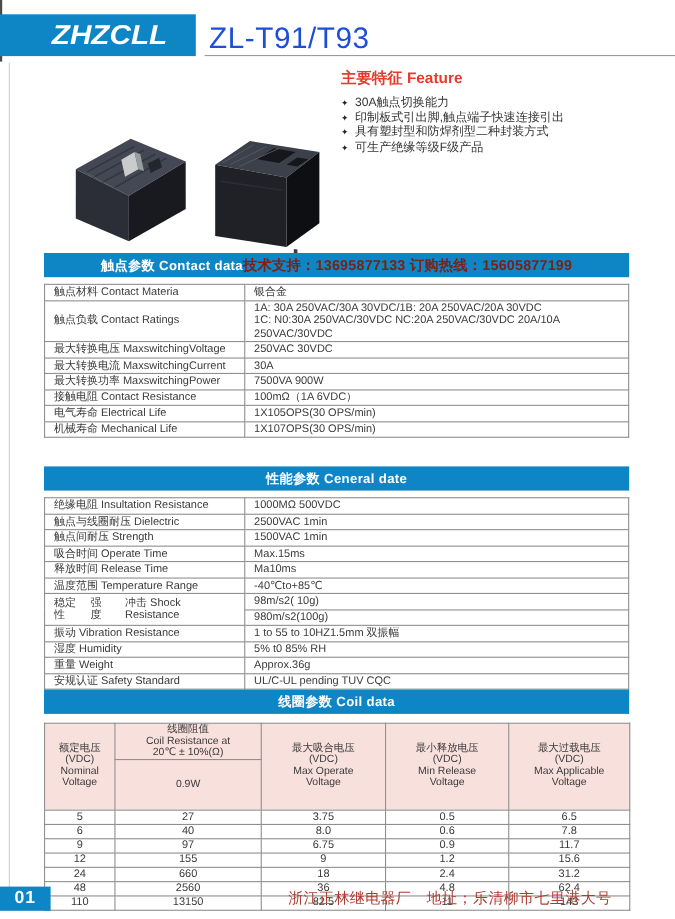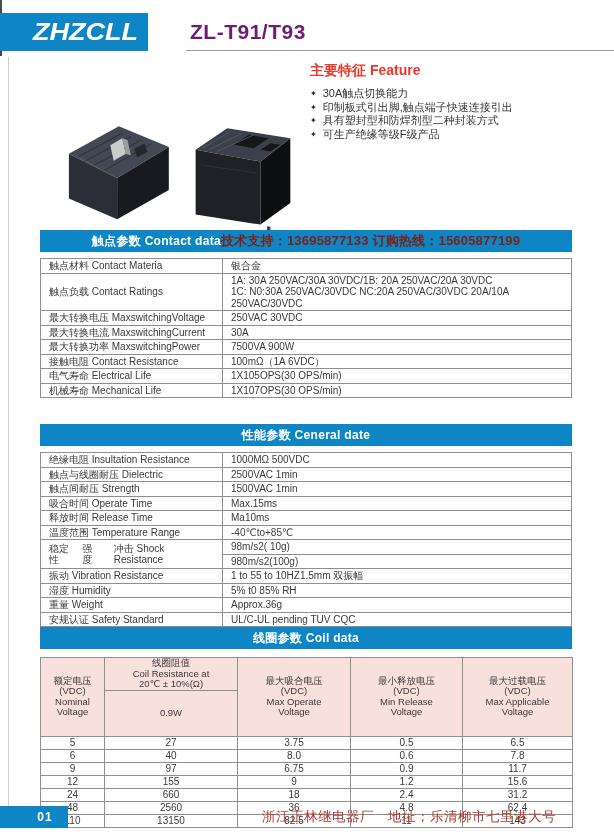--- a/index.html
+++ b/index.html
@@ -6,24 +6,24 @@
   .page{
     position:relative;width:614px;height:835px;background:#fff;overflow:hidden;
     font-family:"Liberation Sans","DejaVu Sans",sans-serif;
     -webkit-font-smoothing:antialiased;
   }
   
   .scan-edge{position:absolute;left:0;top:0;width:2px;height:56px;background:#4a4a4a;}
   .page-edge{position:absolute;left:8px;top:57px;width:1px;height:770px;background:#cfcfcf;}
 
   
-  .logo-box{position:absolute;left:0;top:13px;width:148px;height:38px;background:var(--accent-blue,#0e86c6);
-    display:flex;align-items:center;justify-content:flex-end;padding-right:10px;box-sizing:border-box;}
+  .logo-box{position:absolute;left:0;top:13px;width:178px;height:38px;background:var(--accent-blue,#0e86c6);
+    display:flex;align-items:center;justify-content:flex-end;padding-right:26px;box-sizing:border-box;}
   .logo-text{color:#fff;font-size:27px;font-weight:bold;font-style:italic;transform:scaleY(.92);letter-spacing:0;}
-  .model-title{position:absolute;left:190px;top:20px;font-size:21px;font-weight:bold;color:#701a75;letter-spacing:.5px;}
+  .model-title{position:absolute;left:190px;top:20px;font-size:27px;font-weight:normal;color:#1d4ed8;letter-spacing:.5px;}
   .header-rule{position:absolute;left:186px;top:50px;width:428px;height:1px;background:#9a9a9a;}
 
   
   .relay-a{position:absolute;left:62px;top:106px;width:112px;height:118px;}
   .relay-b{position:absolute;left:184px;top:110px;width:108px;height:122px;}
 
   
   .features{position:absolute;left:310px;top:62px;width:285px;}
   .features-title{margin:0 0 7px 0;font-size:14px;font-weight:bold;color:var(--feature-red,#e8392b);}
   .feature-item{display:flex;gap:6px;font-size:11px;color:#333;line-height:13.5px;}
@@ -51,21 +51,21 @@
   .coil{position:absolute;left:40px;top:657px;width:532px;}
   .coil col.k1{width:64px;} .coil col.k2{width:133px;} .coil col.k3{width:113px;}
   .coil col.k4{width:112px;} .coil col.k5{width:110px;}
   .coil th{background:var(--header-pink,#f8e0dd);border:1px solid #8f8f8f;font-weight:normal;
     font-size:9.5px;line-height:10.5px;color:#3a3a3a;text-align:center;white-space:pre-line;padding:0 2px;}
   .coil th.sub{height:13px;padding:16px 2px;}
   .coil td{border:1px solid #8f8f8f;font-size:10px;color:#3a3a3a;text-align:center;height:12px;line-height:11px;padding:0 2px;}
 
   
   .page-num{position:absolute;left:0;top:806px;width:46px;height:22px;background:var(--accent-blue,#0e86c6);
-    color:#fff;font-size:12px;font-weight:bold;display:flex;align-items:center;justify-content:center;letter-spacing:1px;padding-left:22px;}
+    color:#fff;font-size:16px;font-weight:bold;display:flex;align-items:center;justify-content:center;letter-spacing:1px;}
   .address{position:absolute;right:58px;top:808px;font-size:13.5px;color:var(--address-red,#ae3b31);letter-spacing:.5px;}
 </style>
 </head>
 <body>
 
 <div class="page">
 
   <div class="scan-edge"></div>
   <div class="page-edge"></div>
 

